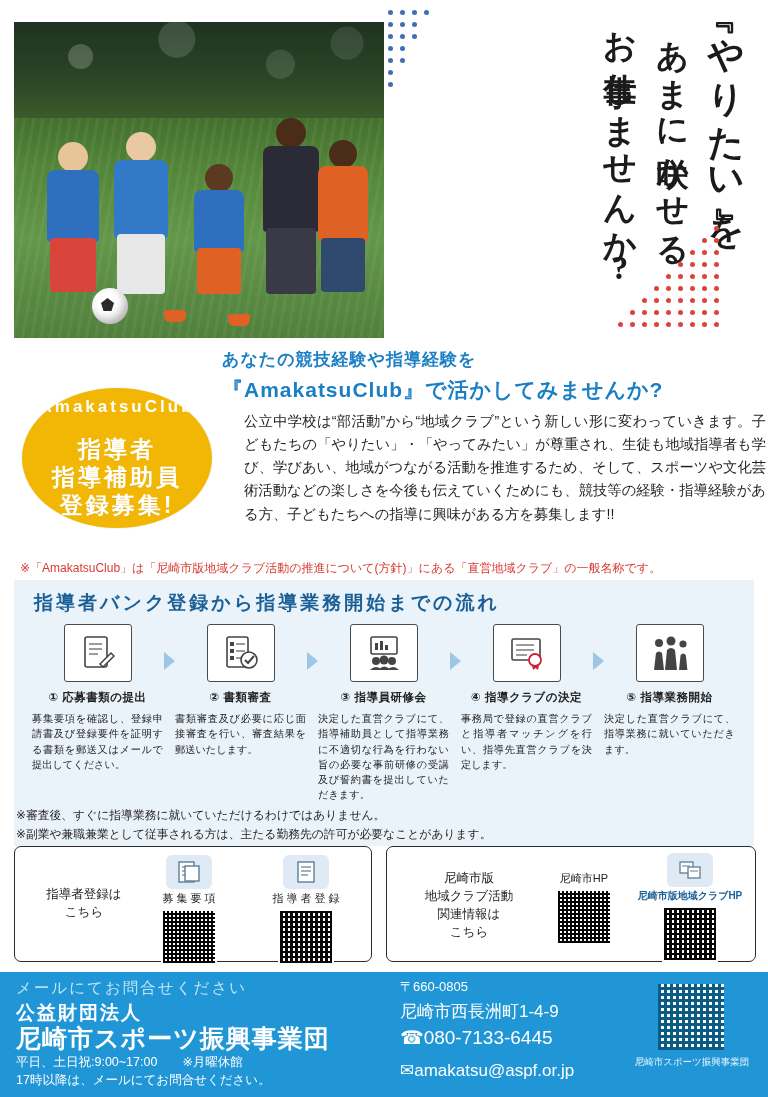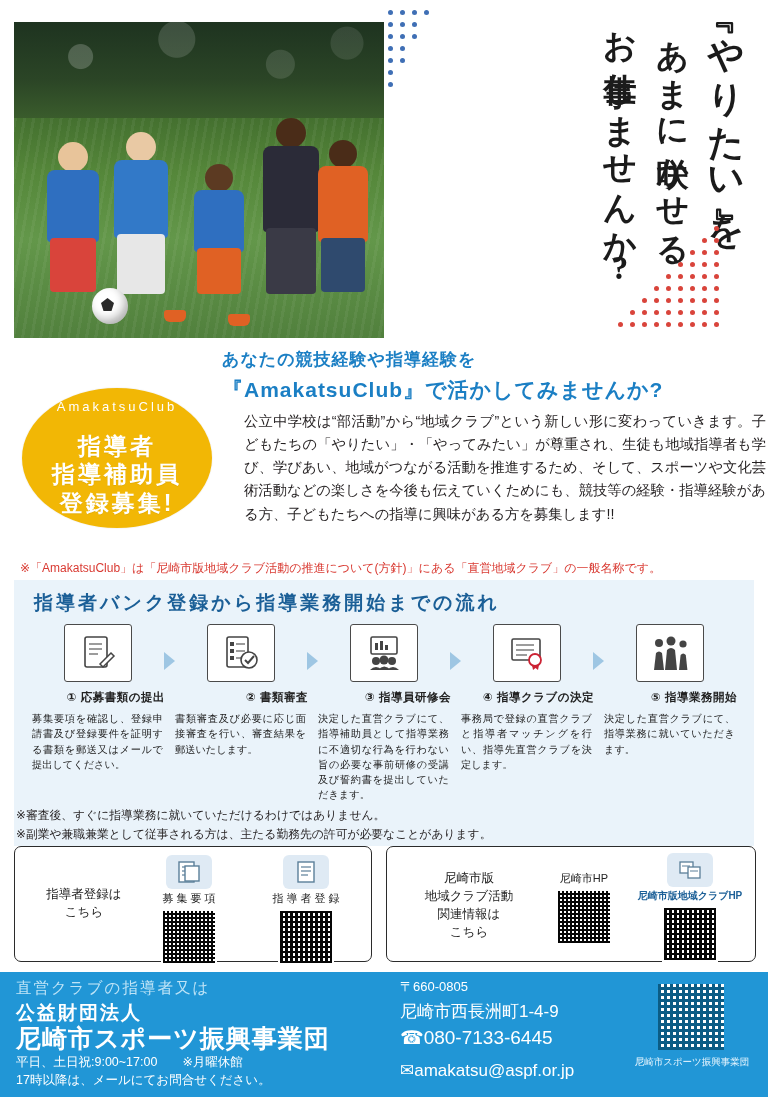--- a/index.html
+++ b/index.html
@@ -57,37 +57,37 @@
   
   .lead{position:absolute;left:0;top:348px;width:768px;}
   .lead-l1{position:absolute;left:222px;top:0;font-size:17px;color:#1b7fc4;font-weight:bold;letter-spacing:1px;}
   .lead-l2{position:absolute;left:222px;top:28px;font-size:21px;color:#1b7fc4;font-weight:bold;letter-spacing:1px;}
 
   .badge{
     position:absolute;left:22px;top:40px;width:190px;height:140px;border-radius:50%;
     background:#f2b705;display:flex;flex-direction:column;align-items:center;justify-content:center;
     box-shadow:0 0 0 1px rgba(0,0,0,.03);
   }
-  .badge .eng{font-size:13px;color:#ffffff;letter-spacing:3px;margin-bottom:18px;font-weight:normal;}
+  .badge .eng{font-size:17px;color:#ffffff;letter-spacing:3px;margin-bottom:18px;font-weight:bold;}
   .badge .l{font-size:23px;font-weight:bold;color:#ffffff;line-height:1.22;letter-spacing:3px;
      text-shadow:0 1px 0 rgba(0,0,0,.06);}
 
   .body-text{position:absolute;left:244px;top:62px;width:522px;font-size:14.3px;line-height:1.62;color:#231f20;text-align:justify;}
 
   .note-red{position:absolute;left:20px;top:212px;width:730px;font-size:12px;color:#d93a32;}
 
   
   .flow{position:absolute;left:14px;top:580px;width:740px;height:266px;background:#eaf3fa;}
   .flow-title{position:absolute;left:20px;top:10px;font-size:19px;font-weight:bold;color:#1b5f97;letter-spacing:3px;}
   .steps{position:absolute;left:12px;top:44px;width:716px;display:flex;gap:0;}
   .step{width:143px;position:relative;padding:0 4px;box-sizing:border-box;}
   .icon-box{width:66px;height:56px;margin:0 auto 8px;border:1.6px solid #4a4a4a;border-radius:3px;background:#fff;
     display:flex;align-items:center;justify-content:center;}
   .icon-box svg{display:block;}
-  .step-title{text-align:right;font-size:11.5px;font-weight:bold;color:#222;letter-spacing:.5px;margin-bottom:6px;white-space:nowrap;}
+  .step-title{text-align:center;font-size:11.5px;font-weight:bold;color:#222;letter-spacing:.5px;margin-bottom:6px;white-space:nowrap;}
   .step-desc{font-size:10.2px;line-height:1.5;color:#222;text-align:justify;padding:0 2px;}
   .arrow{position:absolute;right:-6px;top:28px;width:0;height:0;
     border-top:9px solid transparent;border-bottom:9px solid transparent;border-left:11px solid #9ec6e3;}
 
   .flow-notes{position:absolute;left:16px;top:806px;width:730px;font-size:11.8px;line-height:1.6;color:#231f20;}
 
   
   .panels{position:absolute;left:14px;top:846px;width:740px;height:116px;}
   .panel{position:absolute;top:0;height:114px;border:1.4px solid #2b2b2b;border-radius:7px;background:#fff;}
   #panelL{left:0;width:356px;}
@@ -408,21 +408,21 @@
               <line x1="13" y1="12" x2="21" y2="12" stroke="#5b7f99" stroke-width="1"></line>
             </svg>
         </div>
         <div class="qr-cap" style="font-size:10px;font-weight:bold;color:#1b5f97;">尼崎市版地域クラブHP</div>
         <div class="qr v2"></div>
       </div>
     </div>
   </div>
 
   <div class="footer">
-    <div class="f-l1">直営クラブの指導者又は</div>
+    <div class="f-l1">メールにてお問合せください</div>
     <div class="f-l2">公益財団法人</div>
     <div class="f-l3">尼崎市スポーツ振興事業団</div>
     <div class="f-l4">平日、土日祝:9:00~17:00　　※月曜休館</div>
     <div class="f-l5">17時以降は、メールにてお問合せください。</div>
 
     <div class="f-r1">〒660-0805</div>
     <div class="f-r2">尼崎市西長洲町1-4-9</div>
     <div class="f-r3">☎080-7133-6445</div>
     <div class="f-r4">✉amakatsu@aspf.or.jp</div>
 

